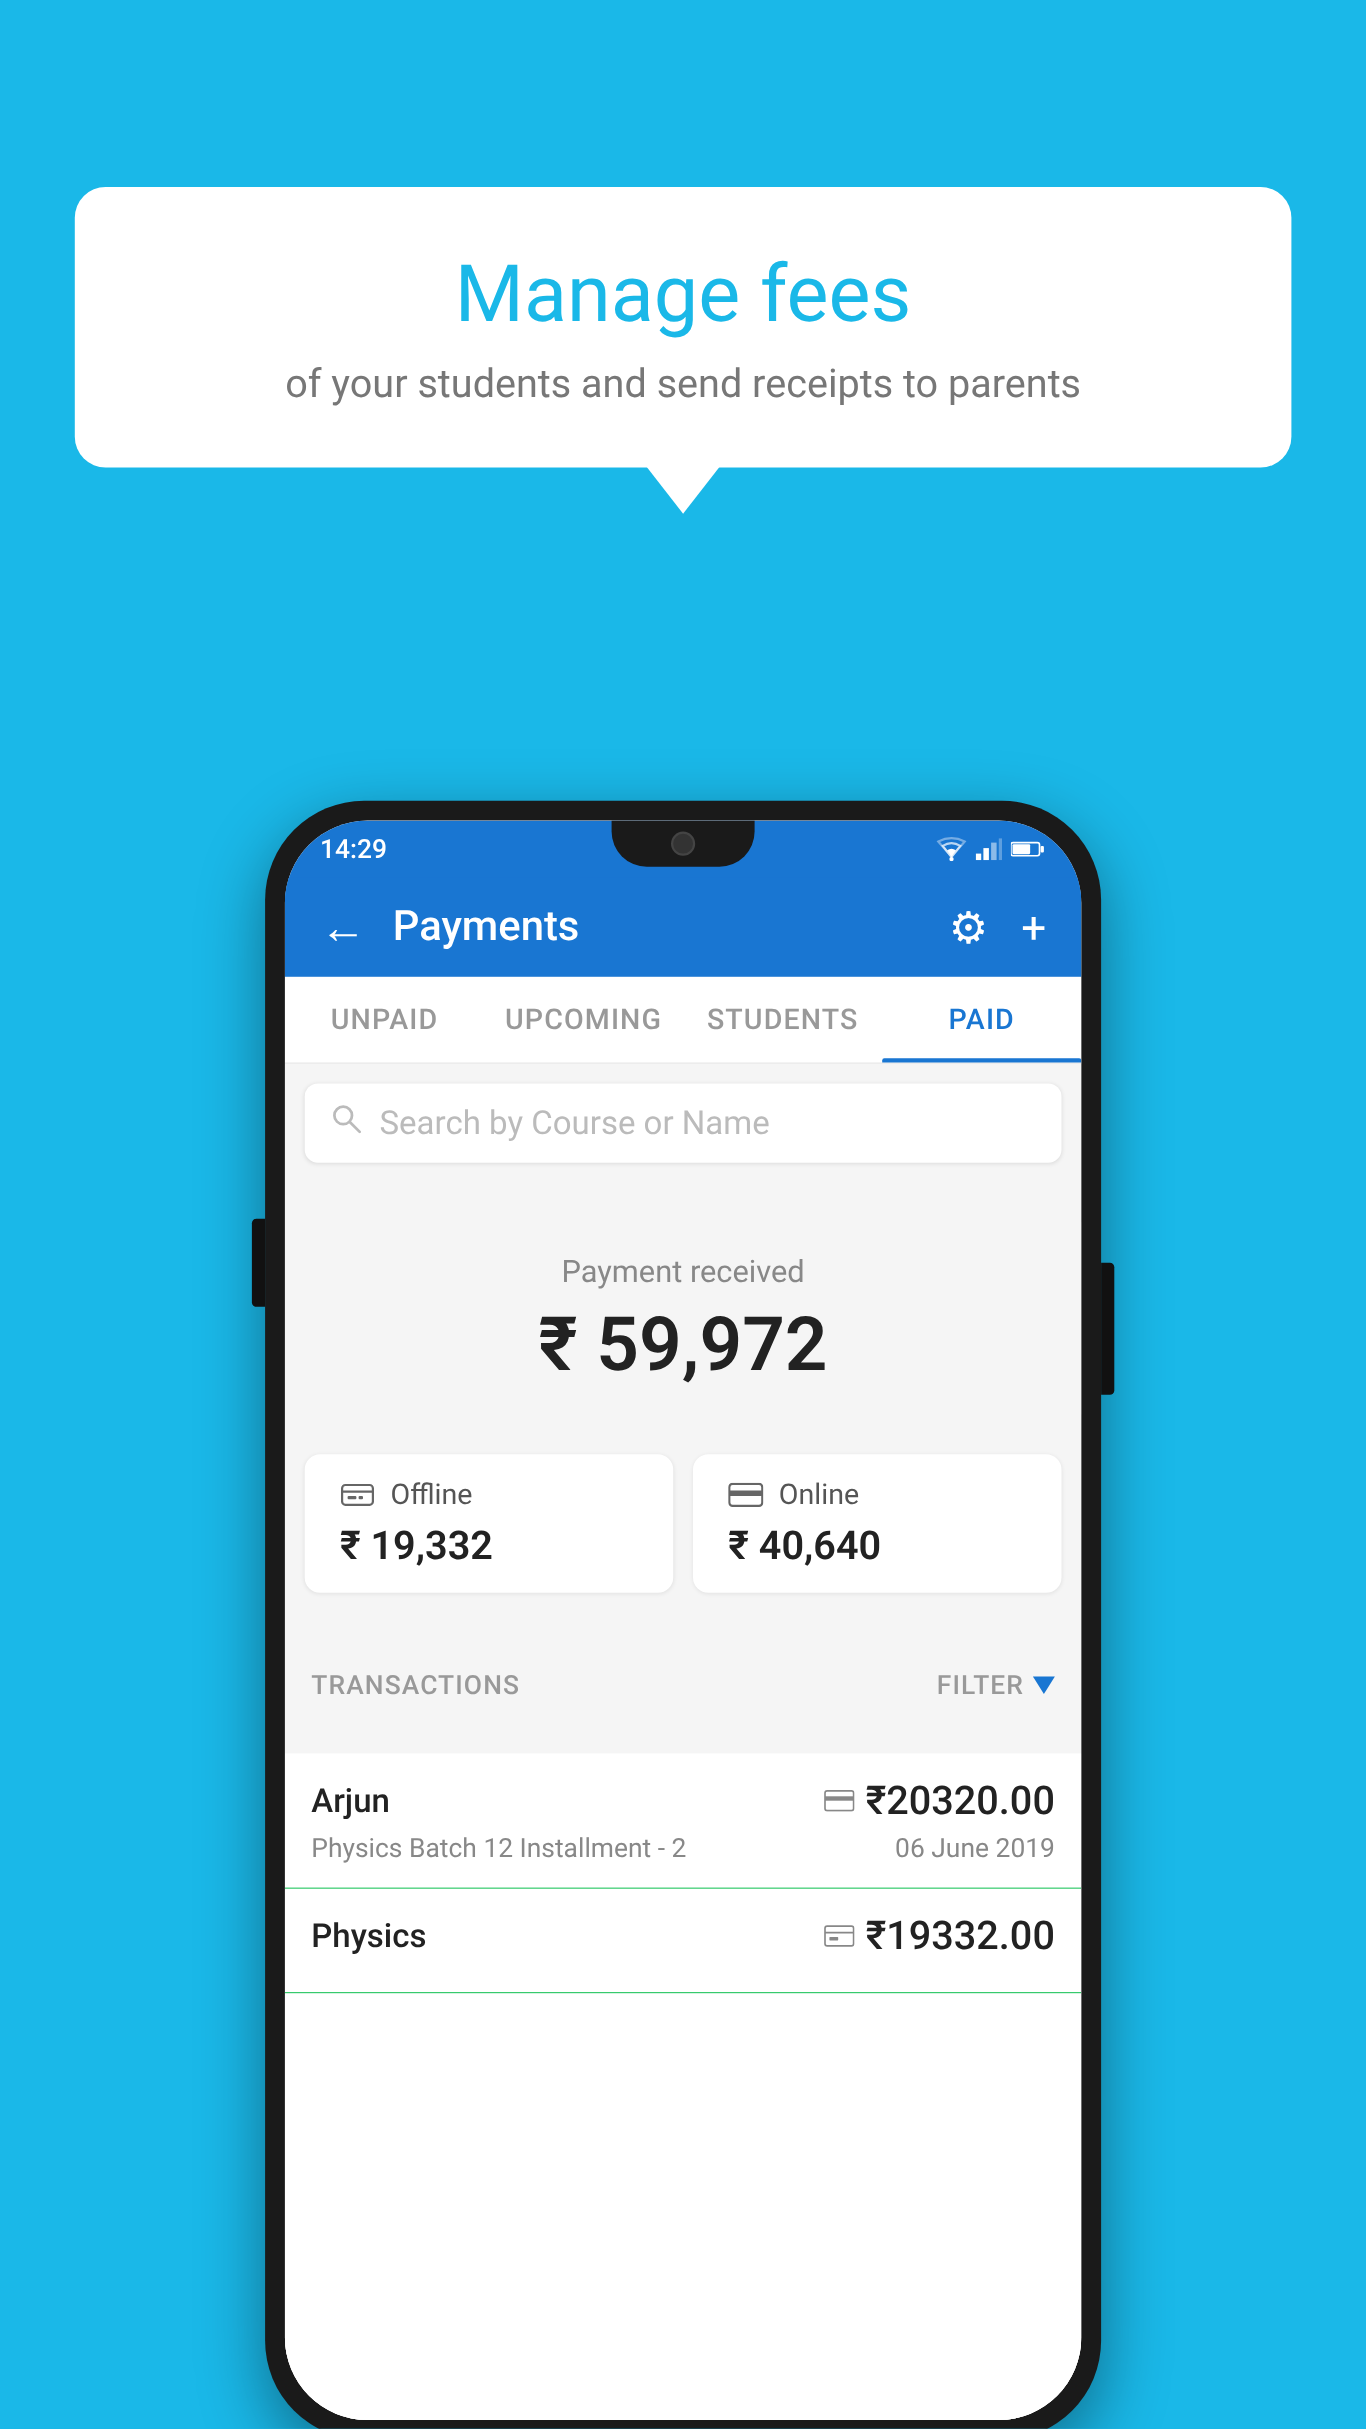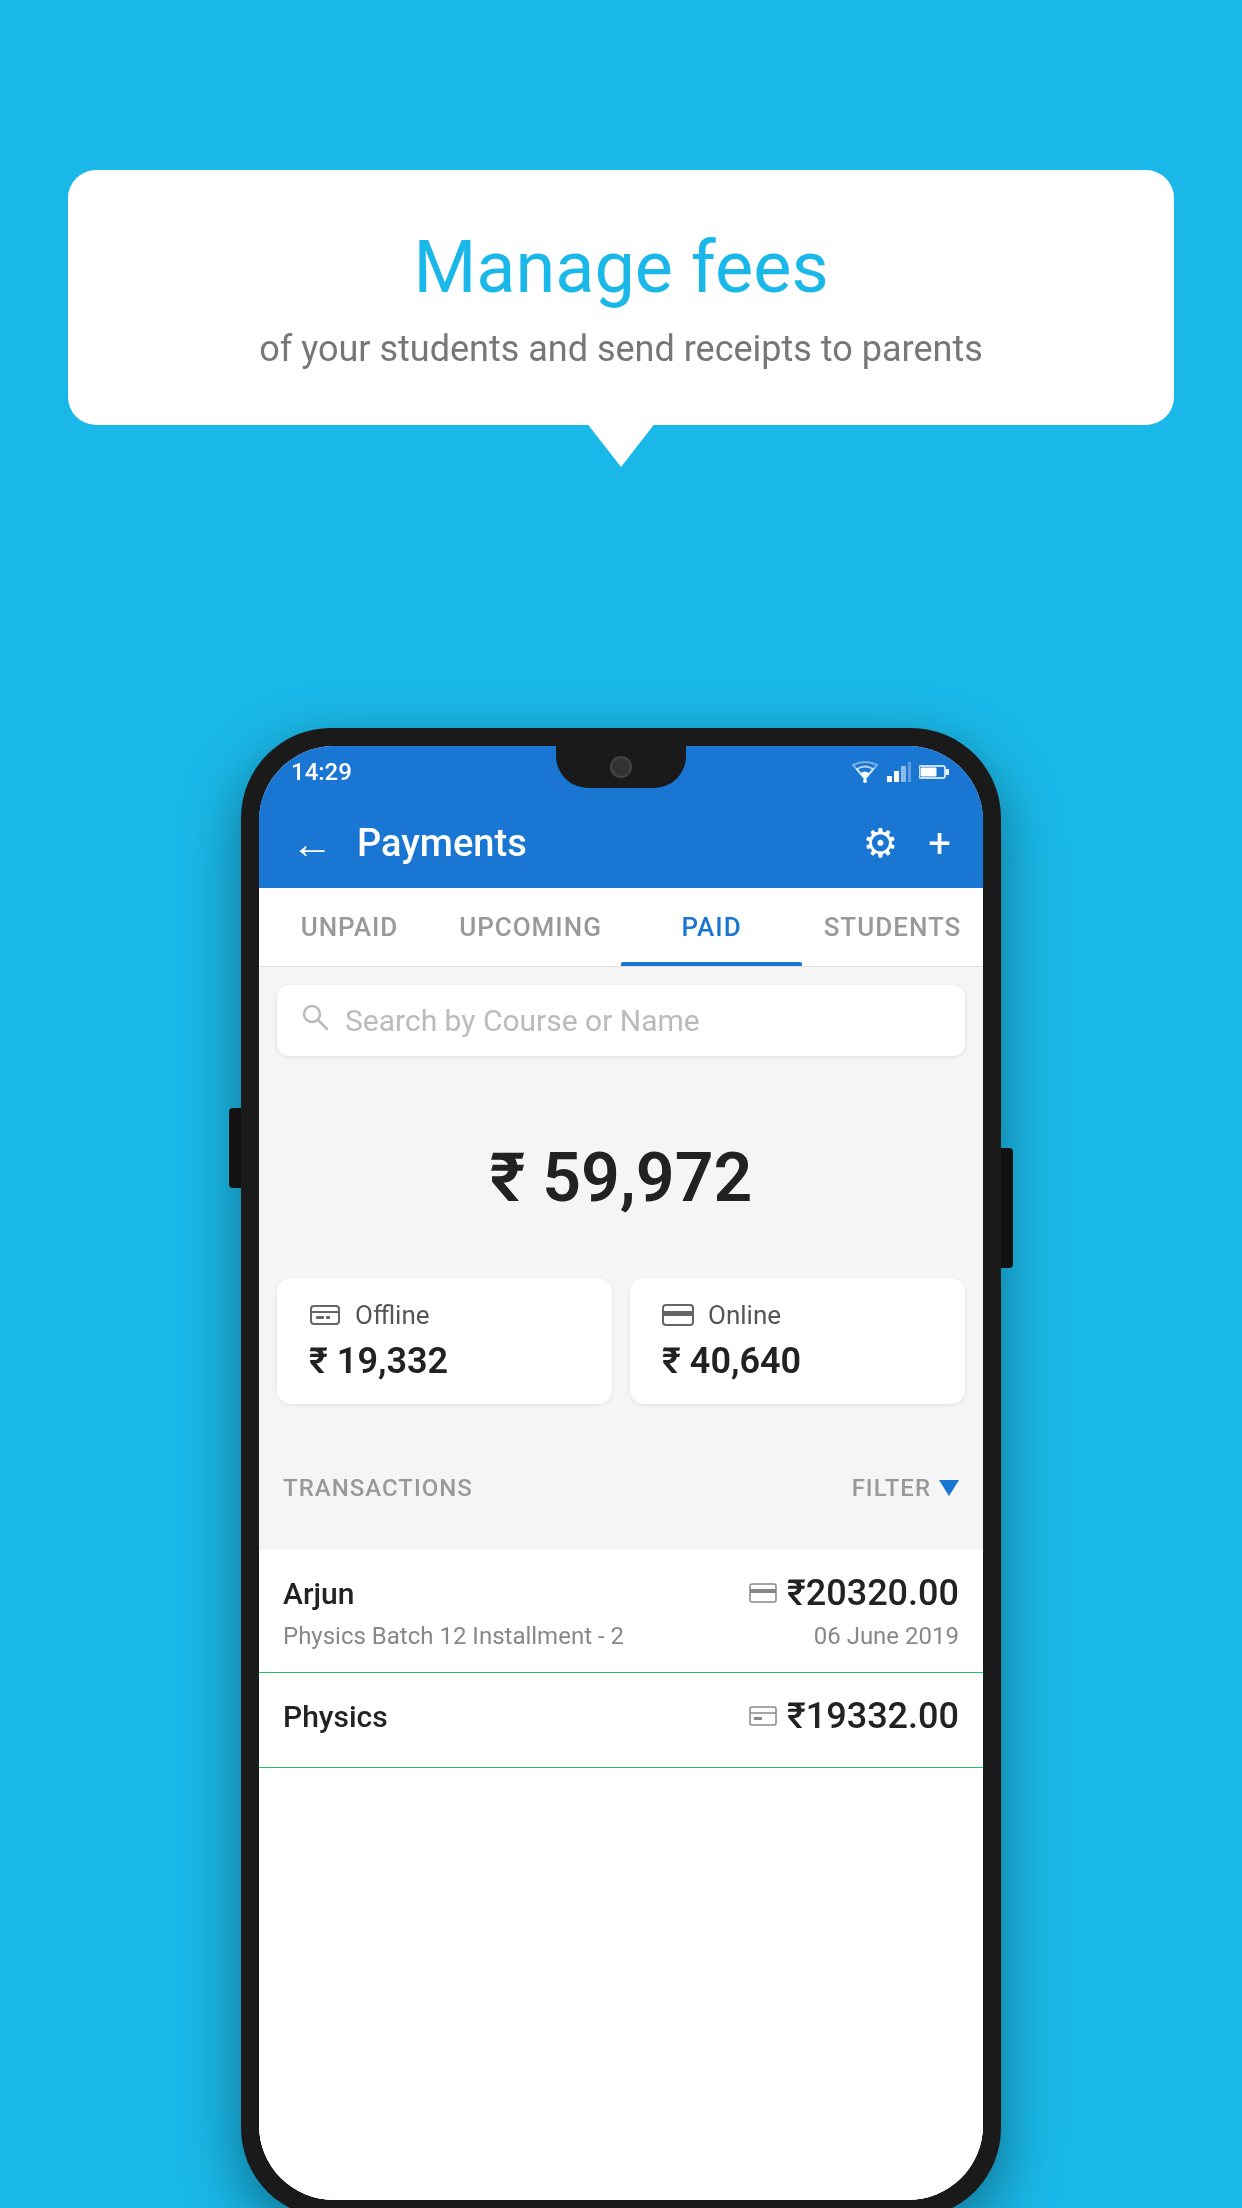--- a/index.html
+++ b/index.html
@@ -445,37 +445,38 @@
         <div class="app-bar-icons">
           <span class="gear-icon">⚙</span>
           <span class="plus-icon">+</span>
         </div>
       </div>
     </div>
 
     <div class="tabs">
       <div class="tab">UNPAID</div>
       <div class="tab">UPCOMING</div>
+      <div class="tab">STUDENTS</div>
       <div class="tab active">PAID</div>
-      <div class="tab">STUDENTS</div>
     </div>
 
     <div class="content-area">
 
       <div class="search-container">
         <span class="search-icon-wrap">
           <svg width="28" height="28" viewBox="0 0 28 28">
             <circle cx="11" cy="11" r="8" fill="none" stroke="#bbb" stroke-width="2.5"></circle>
             <line x1="17" y1="17" x2="26" y2="26" stroke="#bbb" stroke-width="2.5" stroke-linecap="round"></line>
           </svg>
         </span>
         <span class="search-placeholder">Search by Course or Name</span>
       </div>
 
       <div class="payment-received-section">
+        <div class="payment-label">Payment received</div>
         <div class="payment-amount">₹ 59,972</div>
       </div>
 
       <div class="payment-cards">
 
         <div class="payment-card">
           <div class="card-header">
             <svg width="32" height="26" viewBox="0 0 32 26">
               <rect x="2" y="4" width="28" height="18" rx="3" fill="none" stroke="#666" stroke-width="2"></rect>
               <line x1="2" y1="10" x2="30" y2="10" stroke="#666" stroke-width="2"></line>

